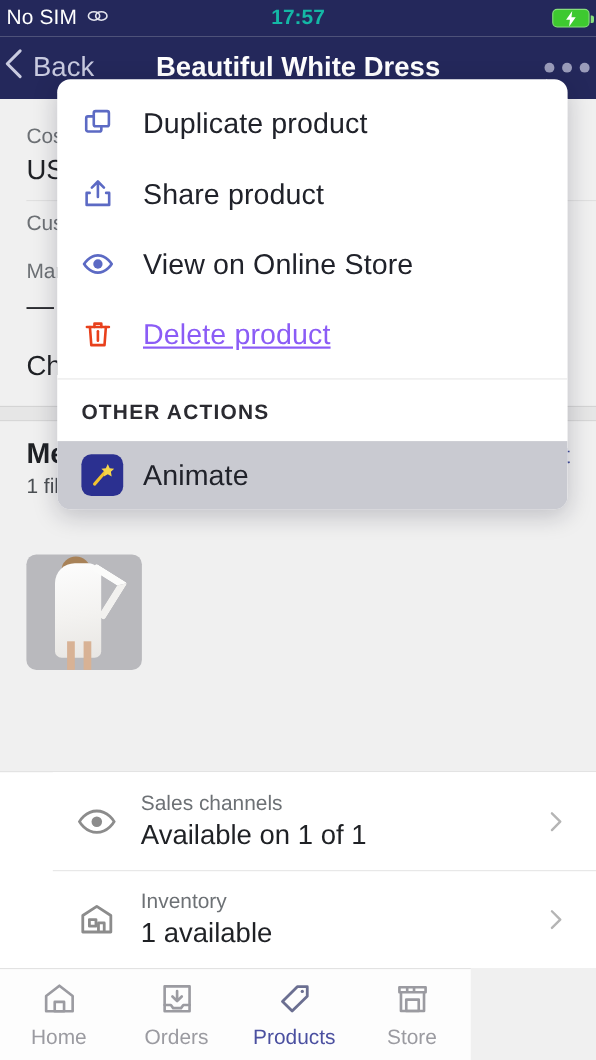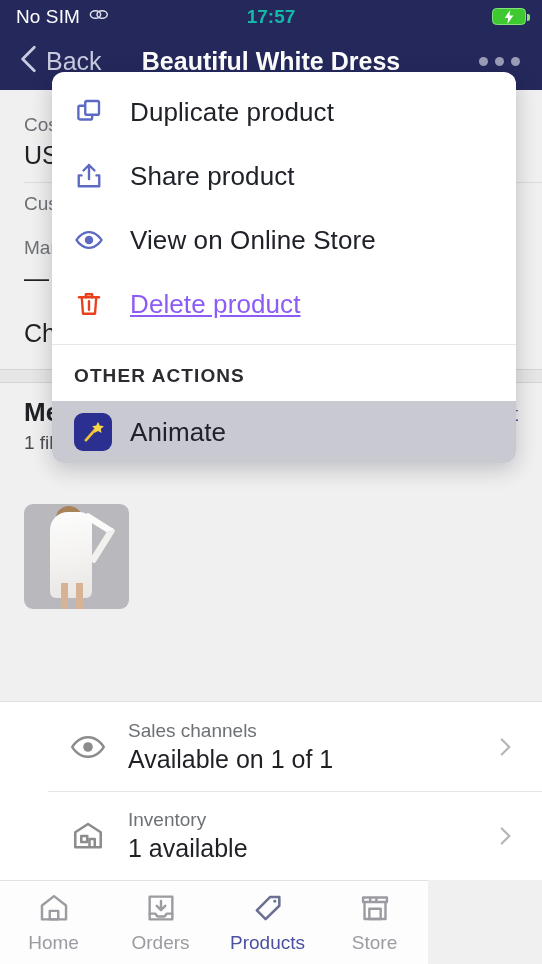--- a/index.html
+++ b/index.html
@@ -15,21 +15,21 @@
     background: #f1f1f1;
     overflow: hidden;
   }
 
   
   .statusbar {
     position: absolute; top: 0; left: 0;
     width: 542px; height: 33px;
     background: #24285b;
     display: flex; align-items: center;
-    padding: 0 16px;
+    padding: 0 6px;
     color: #ffffff;
   }
   .sb-left { display: flex; align-items: center; gap: 8px; flex: 1; }
   .sb-carrier { font-size: 19px; letter-spacing: .1px; color: #fff; }
   .sb-link-icon { display: block; }
   .sb-time {
     position: absolute; left: 0; right: 0; text-align: center;
     font-size: 19px; font-weight: 700; color: #14b8a6;
     pointer-events: none;
   }
@@ -45,21 +45,21 @@
     width: 3px; height: 7px; border-radius: 0 2px 2px 0;
     background: #86e07c;
   }
 
   
   .navbar {
     position: absolute; top: 33px; left: 0;
     width: 542px; height: 57px;
     background: #24285b;
     display: flex; align-items: center;
-    padding: 0 16px;
+    padding: 0 0;
   }
   .nav-back {
     display: flex; align-items: center; gap: 2px;
     color: #c9cbe0; font-size: 25px;
     cursor: pointer;
   }
   .nav-back .chev { display: block; margin-right: 2px; }
   .nav-title {
     position: absolute; left: 0; right: 0; text-align: center;
     font-size: 25px; font-weight: 700; color: #ffffff;

